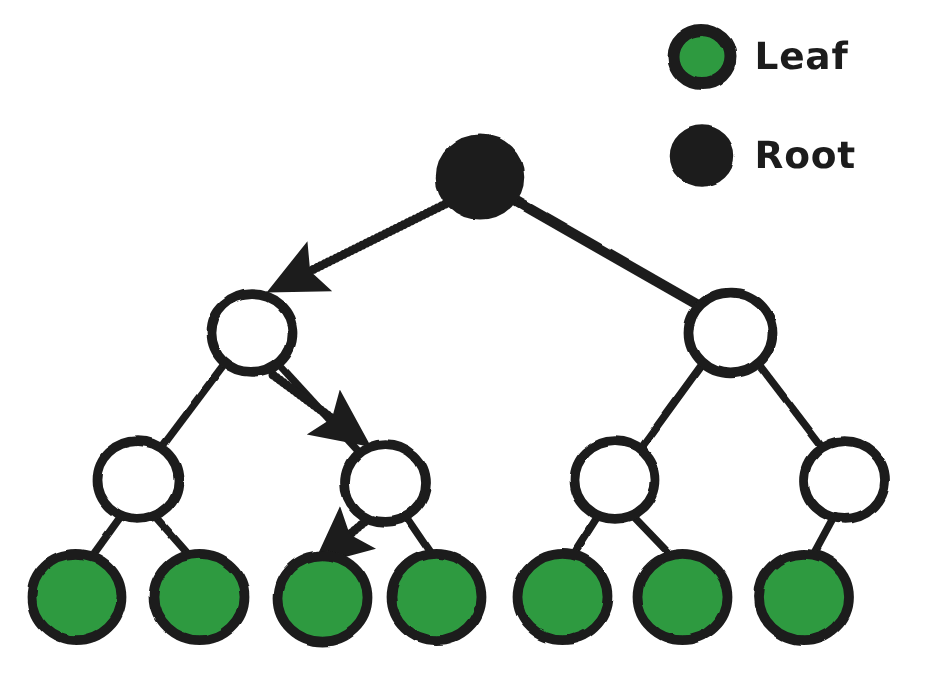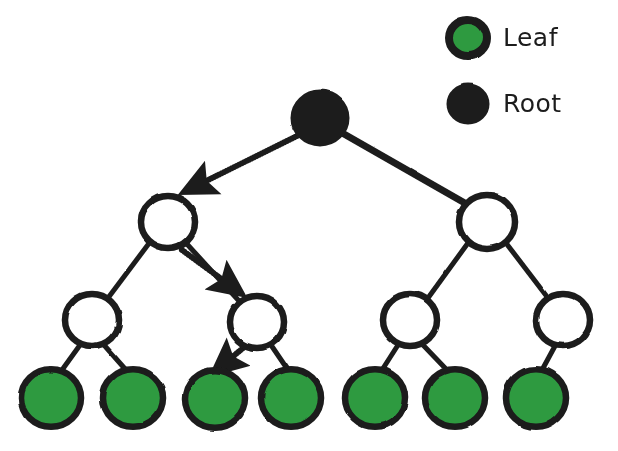--- a/index.html
+++ b/index.html
@@ -12,20 +12,21 @@
     width: 618px;
     height: 451px;
     overflow: hidden;
     font-family: "DejaVu Sans", sans-serif;
   }
   #canvas-wrap {
     position: relative;
     width: 618px;
     height: 451px;
     background: #ffffff;
+    font-weight: bold;
   }
   #tree-svg {
     position: absolute;
     left: 0;
     top: 0;
     width: 618px;
     height: 451px;
     display: block;
   }
   .legend-label {

